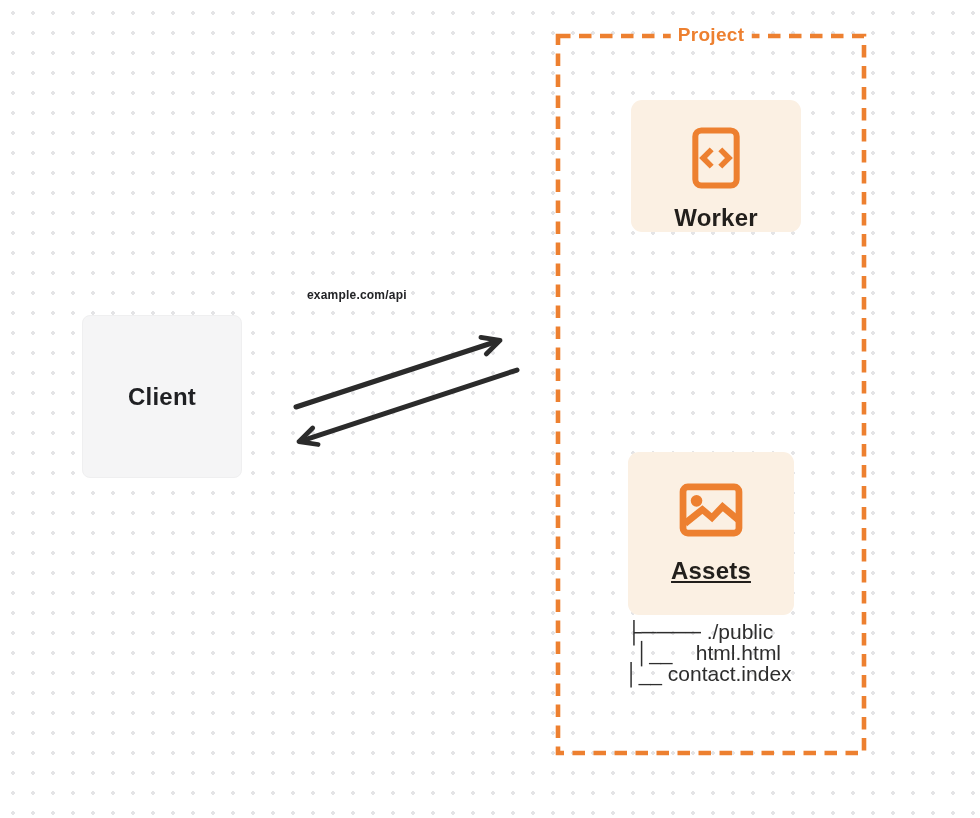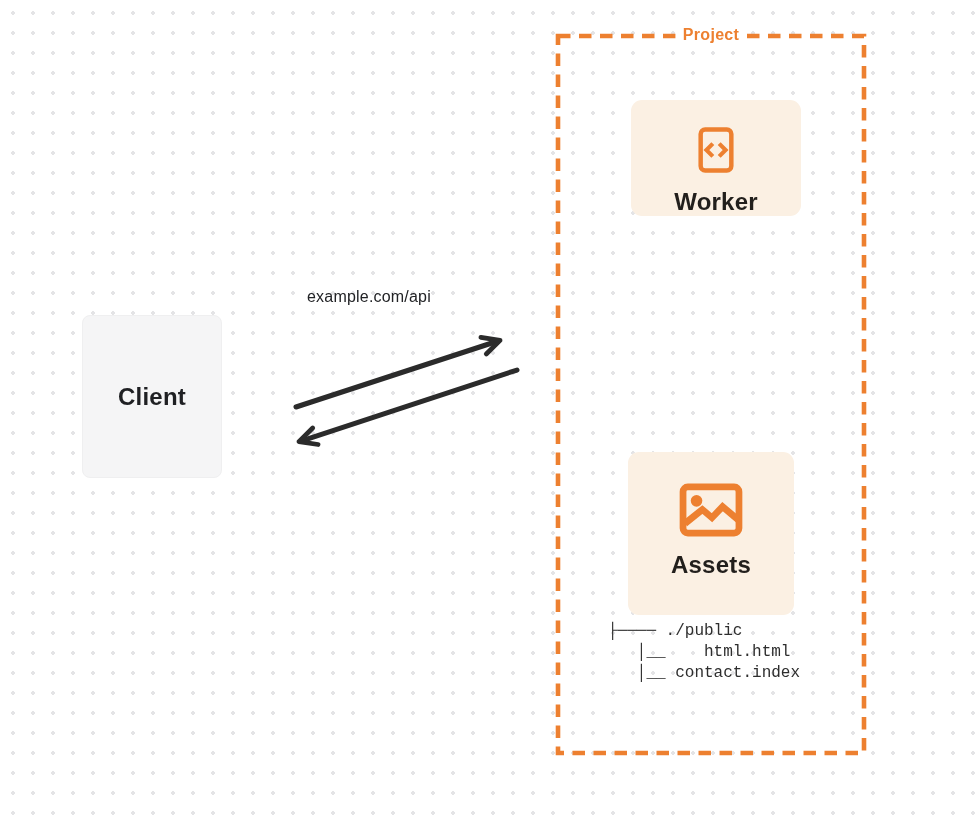--- a/index.html
+++ b/index.html
@@ -23,62 +23,63 @@
     background-color:#FFFFFF;
     background-image:radial-gradient(circle,var(--dot) 1.7px,transparent 2px);
     background-size:20px 20px;
     background-position:3px 3px;
   }
   .overlay{
     position:absolute;left:0;top:0;width:980px;height:818px;
     pointer-events:none;
   }
   .client-box{
-    position:absolute;left:82px;top:315px;width:140px;height:163px;
+    position:absolute;left:82px;top:315px;width:160px;height:163px;
     background:var(--client_bg);
     border:1px solid #EFEFF0;
     border-radius:8px;
     display:flex;align-items:center;justify-content:center;
   }
   .client-label{
     font-size:24px;font-weight:bold;color:var(--text);letter-spacing:.2px;
   }
   .request-label{
     position:absolute;left:307px;top:288px;
-    font-size:16px;font-weight:normal;color:#222326;letter-spacing:.2px;
+    font-size:12px;font-weight:bold;color:#222326;letter-spacing:.2px;
     white-space:nowrap;
   }
   .project-border-svg{
     position:absolute;left:555px;top:33px;width:312px;height:723px;
   }
   .project-title{
     position:absolute;left:711px;top:36px;
     transform:translate(-50%,-54%);
-    font-size:16px;font-weight:bold;color:var(--accent);
+    font-size:19px;font-weight:bold;color:var(--accent);
     background:#FFFFFF;padding:0 7px;letter-spacing:.3px;
     white-space:nowrap;
   }
   .card{
     position:absolute;
     background:var(--card_bg);
     border-radius:11px;
     display:flex;flex-direction:column;align-items:center;
   }
-  .card.worker{left:631px;top:100px;width:170px;height:116px;padding-top:27px;}
+  .card.worker{left:631px;top:100px;width:170px;height:132px;padding-top:27px;}
   .card.assets{left:628px;top:452px;width:166px;height:163px;padding-top:31px;}
   .card-label{
     font-size:24px;font-weight:bold;color:#221F1C;letter-spacing:.2px;
   }
   .card.worker .card-label{margin-top:15px;}
-  .card.assets .card-label{margin-top:14px;}
+  .card.assets .card-label{margin-top:20px;text-decoration:underline;}
   .file-tree{
     position:absolute;left:608px;top:621px;
-    font-family:Liberation Mono, monospace;
-    font-size:16px;line-height:21px;
+    font-family:Liberation Sans, sans-serif;
+    font-size:21px;line-height:21px;
     color:var(--tree_text);
+    text-align:center;
   }
   .file-tree div{white-space:pre;}
 </style>
 </head>
 <body>
 
 <div class="canvas">
 
   <svg class="overlay" viewBox="0 0 980 818">
     <defs>

